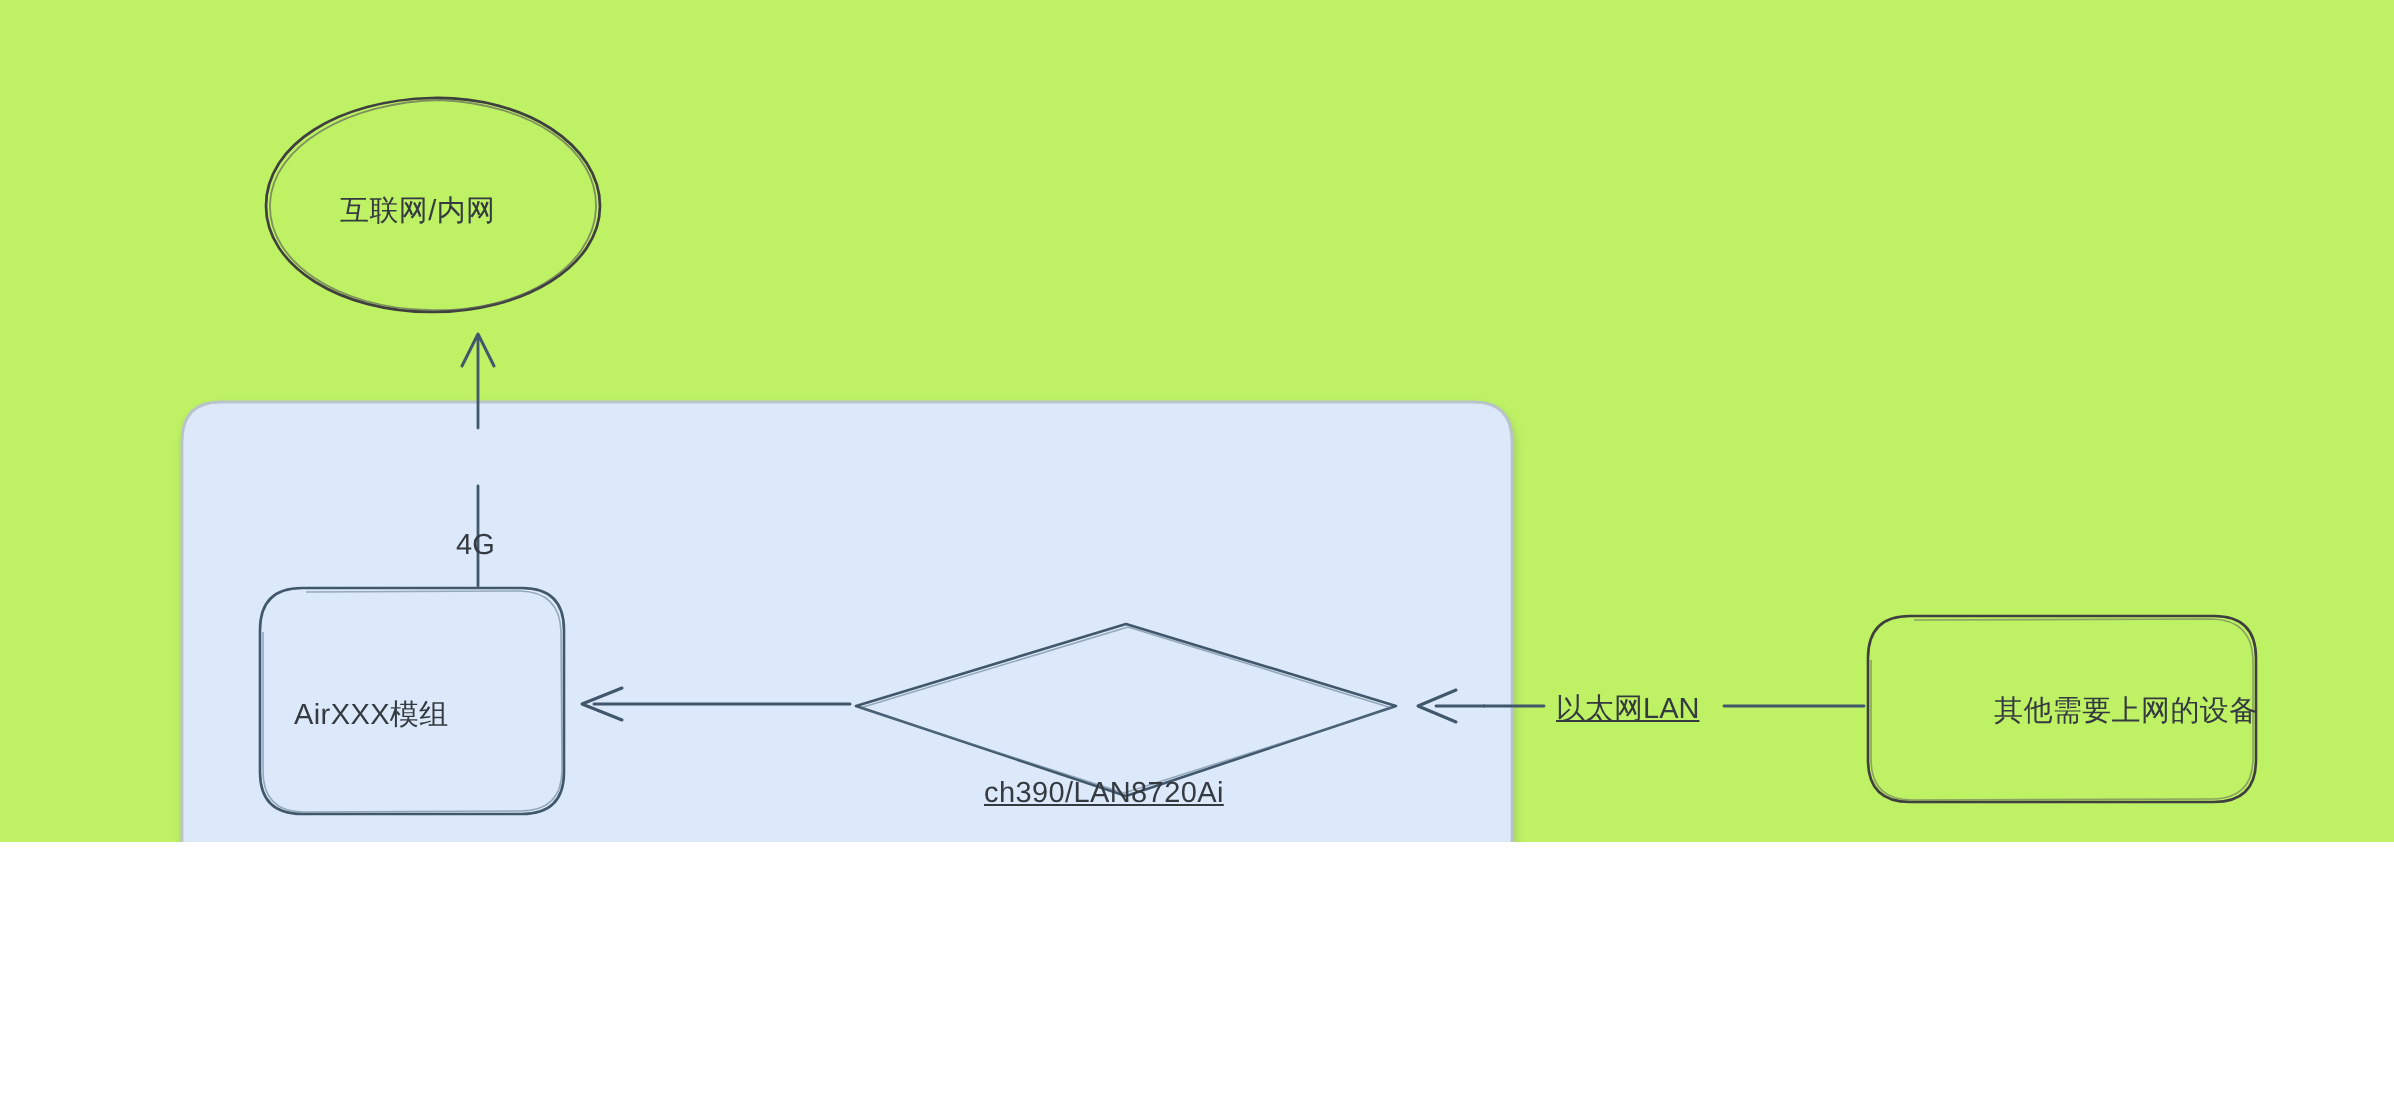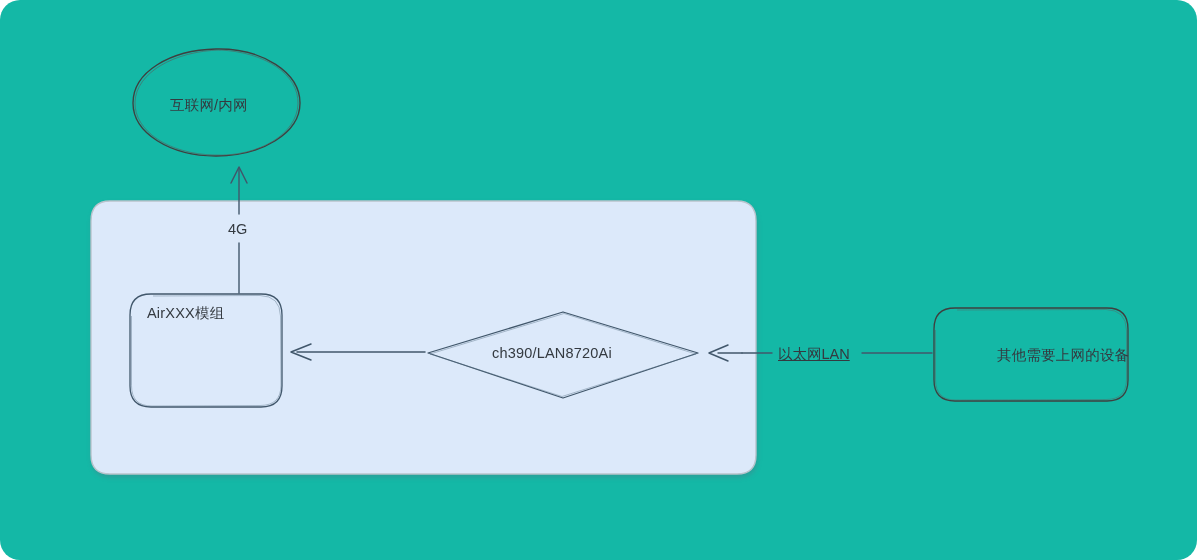--- a/index.html
+++ b/index.html
@@ -6,24 +6,23 @@
     margin: 0;
     padding: 0;
     background: #ffffff;
   }
   body {
     font-family: "Liberation Sans", "DejaVu Sans", sans-serif;
   }
   #canvas {
     position: relative;
     width: 1197px;
-    height: 560px;
-    background: #14b8a6;
+    height: 421px;
+    background: #bef264;
     overflow: hidden;
-    border-radius: 20px;
   }
   #diagram-svg {
     position: absolute;
     left: 0;
     top: 0;
     width: 1197px;
     height: 560px;
   }
   .node-label {
     position: absolute;
@@ -36,20 +35,21 @@
   .edge-label {
     position: absolute;
     white-space: nowrap;
     color: #343a40;
     font-size: 14.5px;
     background: transparent;
     pointer-events: none;
   }
   .label-on-blue {
     color: #343a40;
+    margin-top: 44px;
   }
   .shadow-soft {
     filter: drop-shadow(1px 3px 2px rgba(90,105,125,0.30));
   }
 </style>
 </head>
 <body>
 
 <div id="canvas">
 
@@ -151,21 +151,21 @@
       <line x1="742" y1="353" x2="718" y2="353" stroke="#41576b" stroke-width="1.4" stroke-linecap="round"></line>
       <path d="M 728 345 L 709 353 L 728 361" fill="none" stroke="#41576b" stroke-width="1.5" stroke-linecap="round" stroke-linejoin="round"></path>
     </g>
 
   </svg>
 
   <div class="node-label" style="left:170px; top:96px;">互联网/内网</div>
 
   <div class="node-label label-on-blue" style="left:147px; top:304px;">AirXXX模组</div>
 
-  <div class="node-label label-on-blue" style="left:492px; top:345px;">ch390/LAN8720Ai</div>
+  <div class="node-label label-on-blue" style="left:492px; top:345px;text-decoration:underline;">ch390/LAN8720Ai</div>
 
   <div class="node-label" style="left:997px; top:346px;">其他需要上网的设备</div>
 
   <div class="edge-label label-on-blue" style="left:228px; top:221px;">4G</div>
 
   <div class="edge-label" style="left:778px; top:345px;text-decoration:underline;">以太网LAN</div>
 
 </div>
 
 </body></html>

